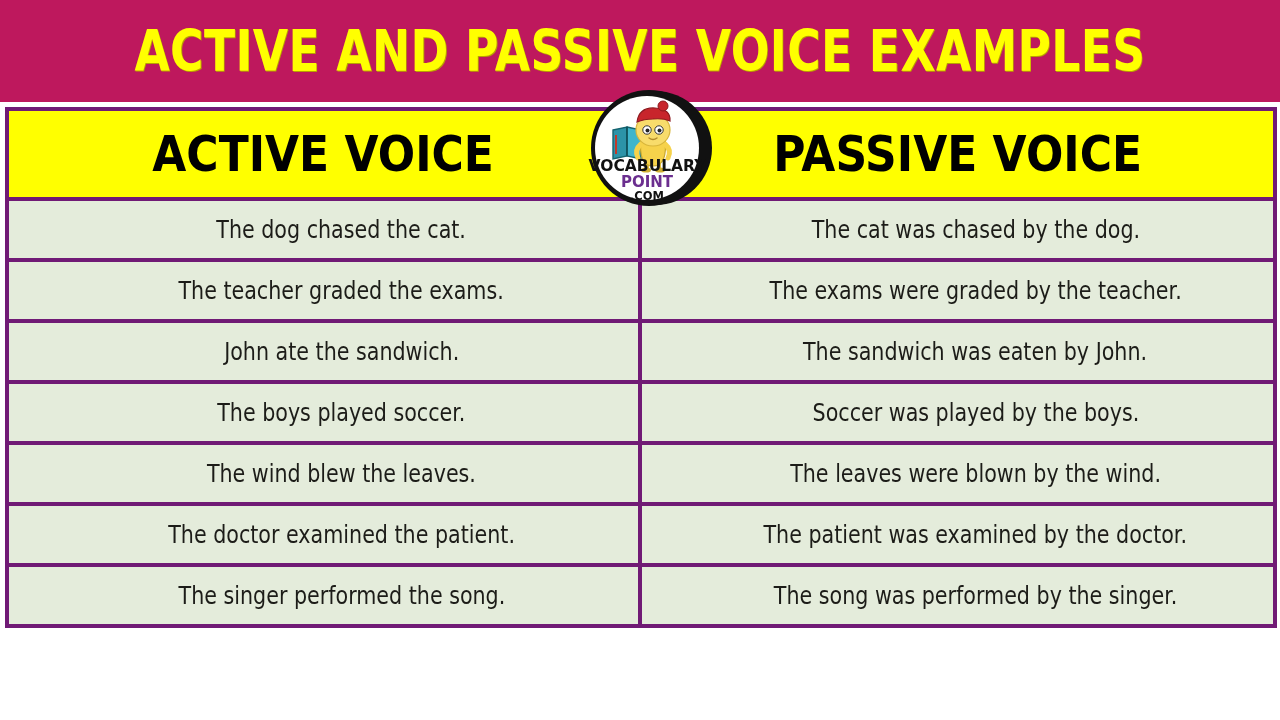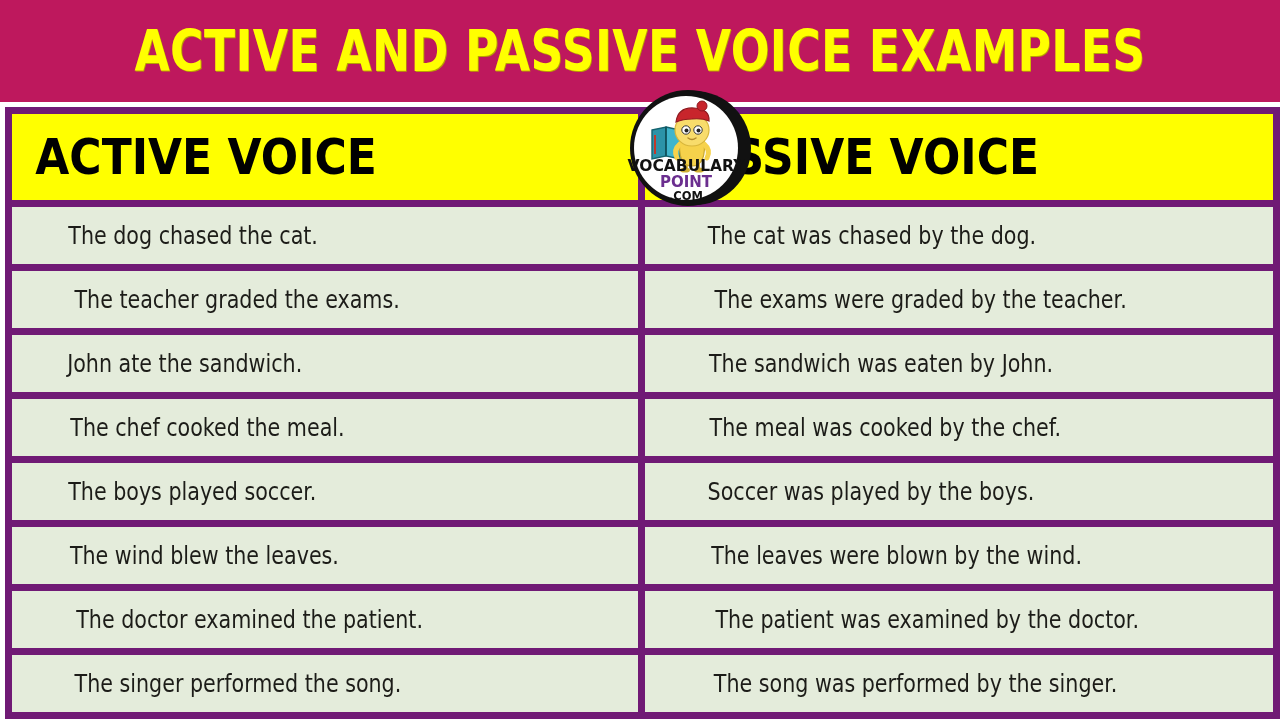--- a/index.html
+++ b/index.html
@@ -50,23 +50,23 @@
     width: 1268px;
     border-collapse: collapse;
     table-layout: fixed;
     border: 2px solid #4a4a42;
   }
   .voice-table col.col-left  { width: 633px; }
   .voice-table col.col-right { width: 635px; }
 
   .voice-table th,
   .voice-table td {
-    border: 7px solid #701a75;
+    border: 4px solid #701a75;
     padding: 0;
-    text-align: left;
+    text-align: center;
     vertical-align: middle;
   }
 
   .head-row th {
     background: #ffff00;
     height: 86px;
     border-bottom: 2px solid #25251f;
   }
   .head-label {
     color: #000000;
@@ -96,21 +96,20 @@
 
   
   .logo-badge {
     position: absolute;
     left: 583px;
     top: 88px;
     width: 138px;
     height: 120px;
     z-index: 30;
     pointer-events: auto;
-    margin-left: 39px;
   }
   .logo-badge svg { display: block; }
 </style>
 </head>
 <body>
 
 <div class="title-banner">
   <div class="title-text">ACTIVE AND PASSIVE VOICE EXAMPLES</div>
 </div>
 
@@ -136,24 +135,20 @@
     </tr>
     <tr>
       <td><span class="cell-text">The teacher graded the exams.</span></td>
       <td><span class="cell-text">The exams were graded by the teacher.</span></td>
     </tr>
     <tr>
       <td><span class="cell-text">John ate the sandwich.</span></td>
       <td><span class="cell-text">The sandwich was eaten by John.</span></td>
     </tr>
     <tr>
-      <td><span class="cell-text">The chef cooked the meal.</span></td>
-      <td><span class="cell-text">The meal was cooked by the chef.</span></td>
-    </tr>
-    <tr>
       <td><span class="cell-text">The boys played soccer.</span></td>
       <td><span class="cell-text">Soccer was played by the boys.</span></td>
     </tr>
     <tr>
       <td><span class="cell-text">The wind blew the leaves.</span></td>
       <td><span class="cell-text">The leaves were blown by the wind.</span></td>
     </tr>
     <tr>
       <td><span class="cell-text">The doctor examined the patient.</span></td>
       <td><span class="cell-text">The patient was examined by the doctor.</span></td>

